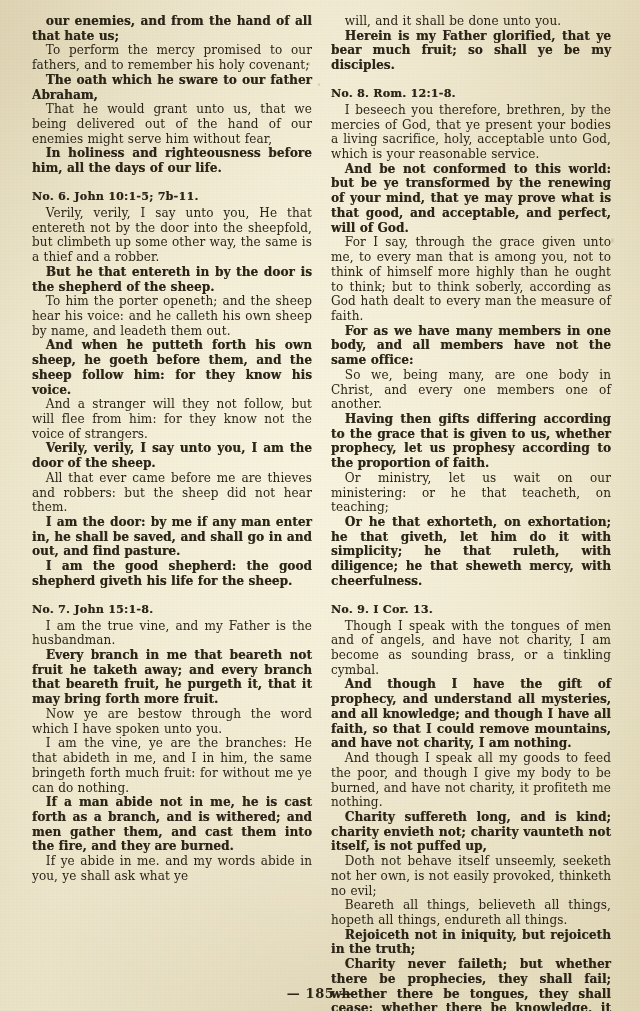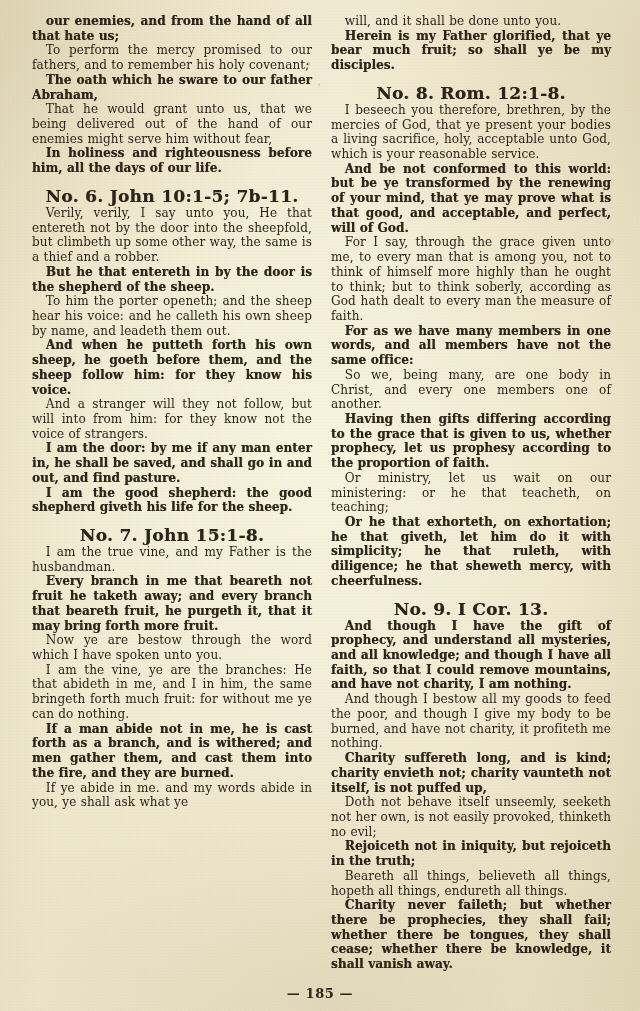--- a/index.html
+++ b/index.html
@@ -75,22 +75,21 @@
   p.v.b {
     font-weight: bold;
     letter-spacing: 0.05px;
     word-spacing: 0.2px;
   }
   
   p.v.b { text-shadow: 0.35px 0 0 rgba(43,36,23,0.55); }
 
   h2.hd {
     margin: 13px 0 2px 0;
-    text-align: center;
-    font-size: 17px;
+    font-size: 11px;
     line-height: 15px;
     font-weight: bold;
     letter-spacing: 0.3px;
     text-shadow: 0.35px 0 0 rgba(43,36,23,0.55);
   }
 
   #footer {
     position: absolute;
     left: 0;
     right: 0;
@@ -120,50 +119,53 @@
         <p class="v b">our enemies, and from the hand of all that hate us;</p>
         <p class="v">To perform the mercy promised to our fathers, and to remember his holy covenant;</p>
         <p class="v b">The oath which he sware to our father Abraham,</p>
         <p class="v">That he would grant unto us, that we being delivered out of the hand of our enemies might serve him without fear,</p>
         <p class="v b">In holiness and righteousness before him, all the days of our life.</p>
         <h2 class="hd">No. 6.  John 10:1-5; 7b-11.</h2>
         <p class="v">Verily, verily, I say unto you, He that entereth not by the door into the sheepfold, but climbeth up some other way, the same is a thief and a robber.</p>
         <p class="v b">But he that entereth in by the door is the shepherd of the sheep.</p>
         <p class="v">To him the porter openeth; and the sheep hear his voice: and he calleth his own sheep by name, and leadeth them out.</p>
         <p class="v b">And when he putteth forth his own sheep, he goeth before them, and the sheep follow him: for they know his voice.</p>
-        <p class="v">And a stranger will they not follow, but will into from him: for they know not the voice of strangers.</p>
+        <p class="v">And a stranger will they not follow, but will flee from him: for they know not the voice of strangers.</p>
+        <p class="v b">Verily, verily, I say unto you, I am the door of the sheep.</p>
+        <p class="v">All that ever came before me are thieves and robbers: but the sheep did not hear them.</p>
         <p class="v b">I am the door: by me if any man enter in, he shall be saved, and shall go in and out, and find pasture.</p>
         <p class="v b">I am the good shepherd: the good shepherd giveth his life for the sheep.</p>
         <h2 class="hd">No. 7.  John 15:1-8.</h2>
         <p class="v">I am the true vine, and my Father is the husbandman.</p>
         <p class="v b">Every branch in me that beareth not fruit he taketh away; and every branch that beareth fruit, he purgeth it, that it may bring forth more fruit.</p>
         <p class="v">Now ye are bestow through the word which I have spoken unto you.</p>
         <p class="v">I am the vine, ye are the branches: He that abideth in me, and I in him, the same bringeth forth much fruit: for without me ye can do nothing.</p>
         <p class="v b">If a man abide not in me, he is cast forth as a branch, and is withered; and men gather them, and cast them into the fire, and they are burned.</p>
         <p class="v">If ye abide in me. and my words abide in you, ye shall ask what ye</p>
       </div>
     <div class="col" id="right-col">
         <p class="v">will, and it shall be done unto you.</p>
         <p class="v b">Herein is my Father glorified, that ye bear much fruit; so shall ye be my disciples.</p>
         <h2 class="hd">No. 8.  Rom. 12:1-8.</h2>
         <p class="v">I beseech you therefore, brethren, by the mercies of God, that ye present your bodies a living sacrifice, holy, acceptable unto God, which is your reasonable service.</p>
         <p class="v b">And be not conformed to this world: but be ye transformed by the renewing of your mind, that ye may prove what is that good, and acceptable, and perfect, will of God.</p>
         <p class="v">For I say, through the grace given unto me, to every man that is among you, not to think of himself more highly than he ought to think; but to think soberly, according as God hath dealt to every man the measure of faith.</p>
-        <p class="v b">For as we have many members in one words, and all members have not the same office:</p>
+        <p class="v b">For as we have many members in one body, and all members have not the same office:</p>
         <p class="v">So we, being many, are one body in Christ, and every one members one of another.</p>
         <p class="v b">Having then gifts differing according to the grace that is given to us, whether prophecy, let us prophesy according to the proportion of faith.</p>
         <p class="v">Or ministry, let us wait on our ministering: or he that teacheth, on teaching;</p>
         <p class="v b">Or he that exhorteth, on exhortation; he that giveth, let him do it with simplicity; he that ruleth, with diligence; he that sheweth mercy, with cheerfulness.</p>
         <h2 class="hd">No. 9.  I Cor. 13.</h2>
+        <p class="v">Though I speak with the tongues of men and of angels, and have not charity, I am become as sounding brass, or a tinkling cymbal.</p>
         <p class="v b">And though I have the gift of prophecy, and understand all mysteries, and all knowledge; and though I have all faith, so that I could remove mountains, and have not charity, I am nothing.</p>
-        <p class="v">And though I bestow all my goods to feed the poor, and though I give my body to be burned, and have not charity, it profiteth me nothing.</p>
+        <p class="v">And though I speak all my goods to feed the poor, and though I give my body to be burned, and have not charity, it profiteth me nothing.</p>
         <p class="v b">Charity suffereth long, and is kind; charity envieth not; charity vaunteth not itself, is not puffed up,</p>
         <p class="v">Doth not behave itself unseemly, seeketh not her own, is not easily provoked, thinketh no evil;</p>
+        <p class="v">Beareth all things, believeth all things, hopeth all things, endureth all things.</p>
         <p class="v b">Rejoiceth not in iniquity, but rejoiceth in the truth;</p>
-        <p class="v">Beareth all things, believeth all things, hopeth all things, endureth all things.</p>
         <p class="v b">Charity never faileth; but whether there be prophecies, they shall fail; whether there be tongues, they shall cease; whether there be knowledge, it shall vanish away.</p>
       </div>
   </div>
 
   <div id="footer">
     <span>— 185 —</span>
   </div>
 
 </div>
 

